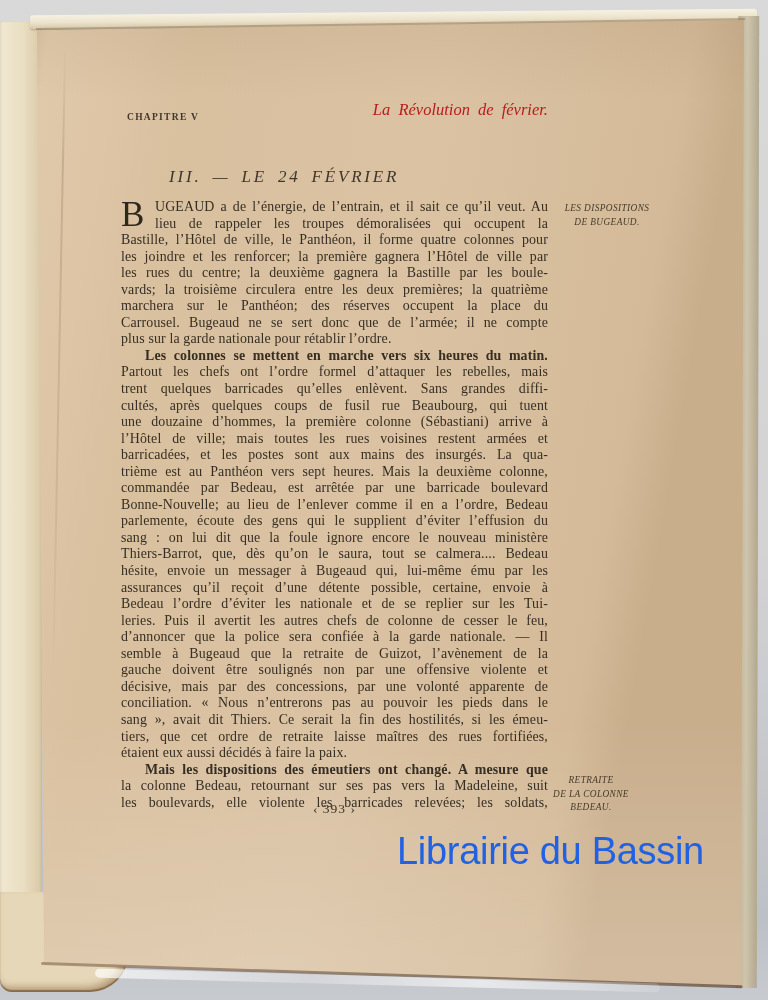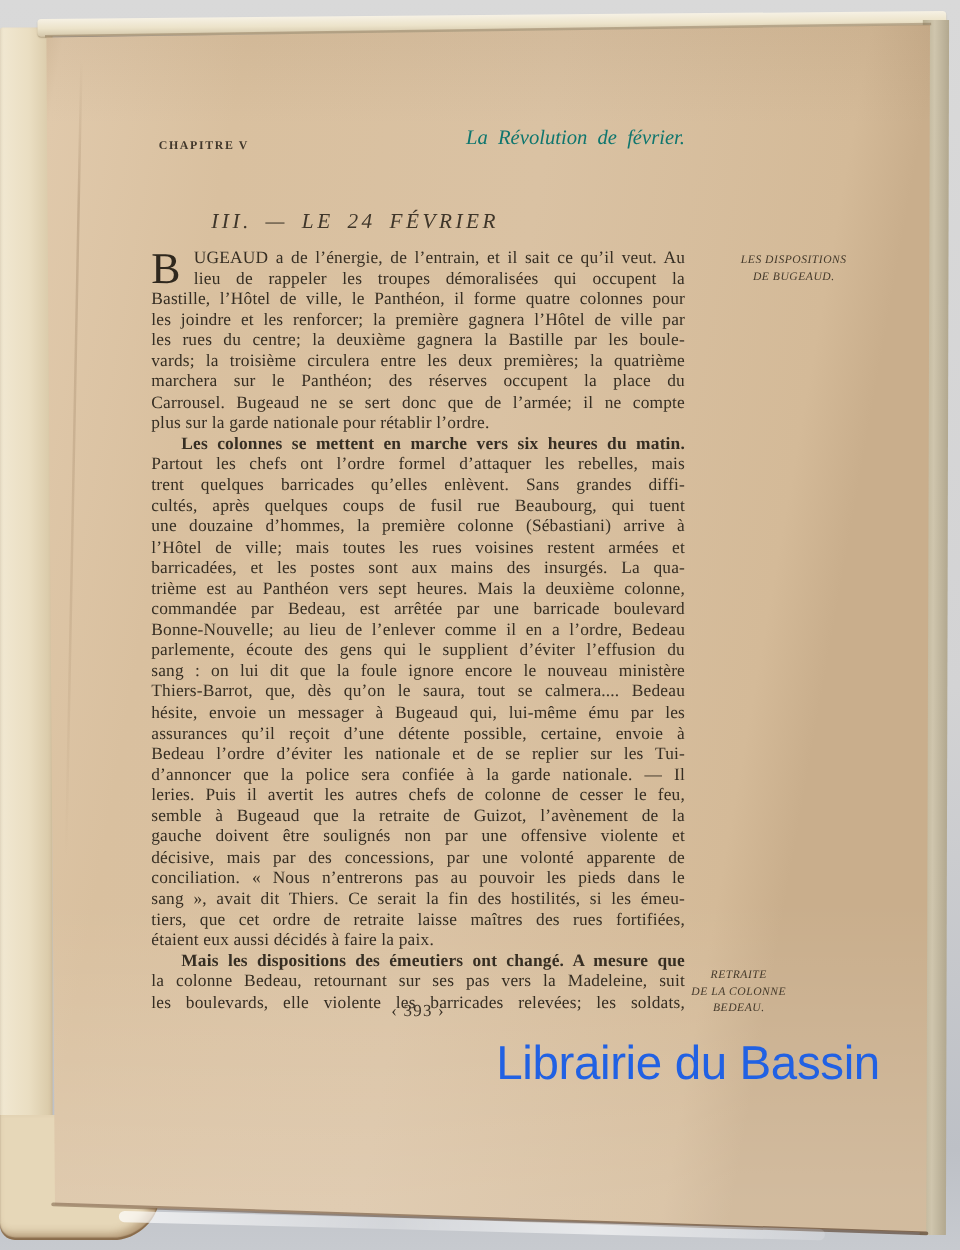--- a/index.html
+++ b/index.html
@@ -45,33 +45,33 @@
     transform:rotate(1.9deg);transform-origin:left center;border-radius:2px;
     background:linear-gradient(90deg,rgba(100,70,45,.45),rgba(75,48,28,.6));}
   .plastic-glare{position:absolute;left:95px;top:976px;width:565px;height:9px;z-index:5;
     transform:rotate(1.5deg);border-radius:5px;
     background:linear-gradient(90deg,rgba(255,255,255,.7),rgba(255,255,255,.25) 38%,rgba(255,255,255,.6) 68%,rgba(255,255,255,.15));}
   
   .content{position:absolute;inset:0;z-index:6;color:var(--ink,#362e23);}
   .rh-chapter{position:absolute;left:127px;top:112px;
     font-weight:700;font-size:9.5px;letter-spacing:1.3px;color:#41372b;}
   .rh-title{position:absolute;left:300px;top:100px;width:248px;text-align:right;
-    font-style:italic;font-size:16.5px;color:#0f766e;word-spacing:4px;}
+    font-style:italic;font-size:16.5px;color:#b91c1c;word-spacing:4px;}
   .heading{position:absolute;left:169px;top:167px;
     font-style:italic;font-size:17px;letter-spacing:2.8px;word-spacing:4px;color:#3f362a;}
   .body-block{position:absolute;left:121px;top:199px;width:427px;
     font-size:13.9px;line-height:16.55px;letter-spacing:.15px;}
   .para{margin:0;}
   .dropcap{float:left;width:34px;height:33px;font-size:35px;line-height:32px;color:#2f281e;}
   .line{height:16.55px;overflow:hidden;text-align:justify;text-align-last:justify;}
   .line.plain{text-align:left;text-align-last:auto;}
   .line.indent{text-indent:24px;font-weight:bold;}
   .marginnote{position:absolute;font-style:italic;font-size:9.3px;line-height:13.5px;
     letter-spacing:.4px;color:#463b2c;text-align:center;}
-  .mn1{left:576px;top:202px;width:118px;font-style:italic;}
+  .mn1{left:548px;top:202px;width:118px;font-style:italic;}
   .mn2{left:535px;top:774px;width:112px;}
   .pagenum{position:absolute;left:121px;top:801px;width:427px;text-align:center;
     font-size:13.5px;letter-spacing:1px;color:#3a3126;}
   .watermark{position:absolute;left:397px;top:830px;z-index:7;
     font-family:"Liberation Sans", sans-serif;font-size:38px;letter-spacing:-.3px;
     color:var(--watermark,#2161e3);}
 </style>
 </head>
 <body>
 
@@ -122,22 +122,22 @@
           <div class="line">barricadées, et les postes sont aux mains des insurgés. La qua-</div>
           <div class="line">trième est au Panthéon vers sept heures. Mais la deuxième colonne,</div>
           <div class="line">commandée par Bedeau, est arrêtée par une barricade boulevard</div>
           <div class="line">Bonne-Nouvelle; au lieu de l’enlever comme il en a l’ordre, Bedeau</div>
           <div class="line">parlemente, écoute des gens qui le supplient d’éviter l’effusion du</div>
           <div class="line">sang : on lui dit que la foule ignore encore le nouveau ministère</div>
           <div class="line">Thiers-Barrot, que, dès qu’on le saura, tout se calmera.... Bedeau</div>
           <div class="line">hésite, envoie un messager à Bugeaud qui, lui-même ému par les</div>
           <div class="line">assurances qu’il reçoit d’une détente possible, certaine, envoie à</div>
           <div class="line">Bedeau l’ordre d’éviter les nationale et de se replier sur les Tui-</div>
+          <div class="line">leries. Puis il avertit les autres chefs de colonne de cesser le feu,</div>
           <div class="line">d’annoncer que la police sera confiée à la garde nationale. — Il</div>
-          <div class="line">leries. Puis il avertit les autres chefs de colonne de cesser le feu,</div>
           <div class="line">semble à Bugeaud que la retraite de Guizot, l’avènement de la</div>
           <div class="line">gauche doivent être soulignés non par une offensive violente et</div>
           <div class="line">décisive, mais par des concessions, par une volonté apparente de</div>
           <div class="line">conciliation. « Nous n’entrerons pas au pouvoir les pieds dans le</div>
           <div class="line">sang », avait dit Thiers. Ce serait la fin des hostilités, si les émeu-</div>
           <div class="line">tiers, que cet ordre de retraite laisse maîtres des rues fortifiées,</div>
           <div class="line plain">étaient eux aussi décidés à faire la paix.</div>
         </div>
         <div class="para">
           <div class="line indent">Mais les dispositions des émeutiers ont changé. A mesure que</div>

